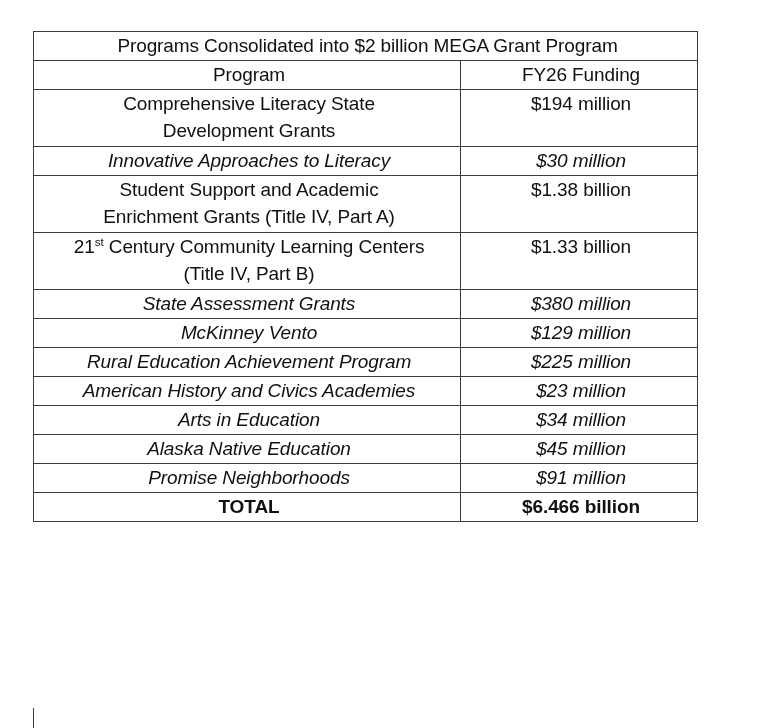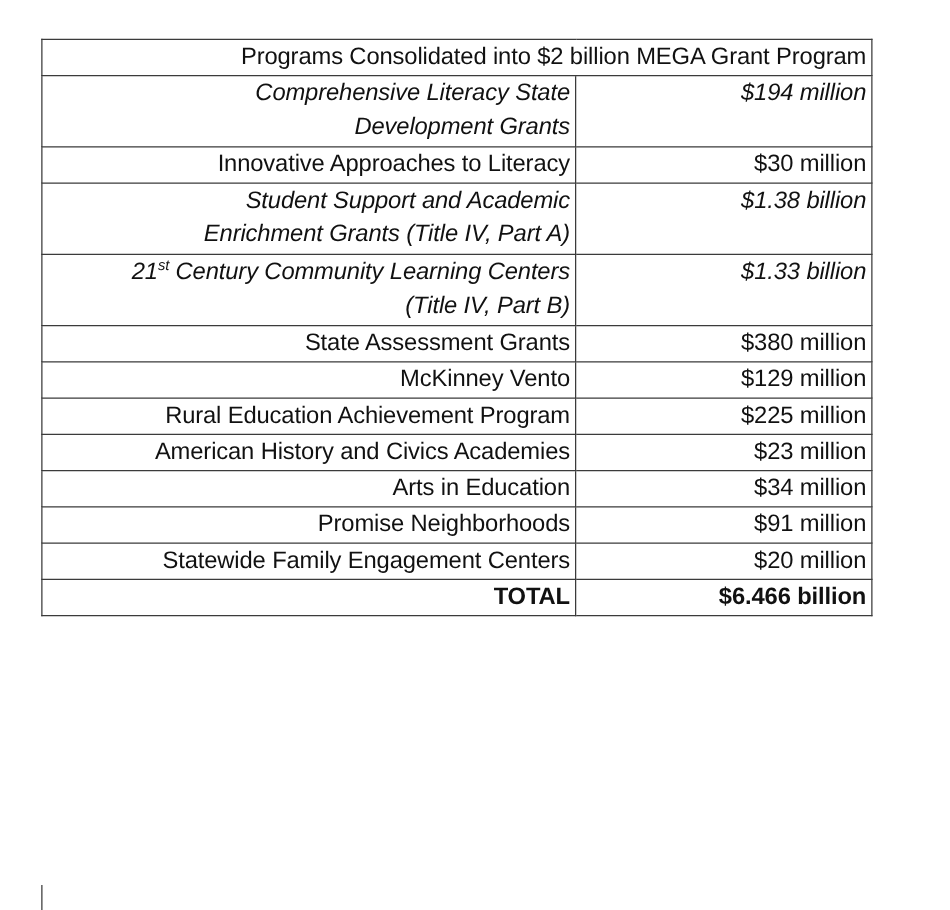--- a/index.html
+++ b/index.html
@@ -39,37 +39,37 @@
   .funding-table th {
     border: 1.3px solid #3b3b3b;
     padding: 0 4px 0 8px;
     vertical-align: top;
     font-size: 19px;
     line-height: 27.5px;
     font-weight: 400;
     color: #111111;
     letter-spacing: -0.1px;
     white-space: pre-line;
-    text-align: right;
+    text-align: center;
   }
 
   .col-program { width: 427px; }
   .col-funding { width: 237px; }
 
   .title-cell {
     text-align: center;
     font-weight: 700;
     font-size: 19.5px;
     line-height: 28px;
     letter-spacing: -0.2px;
     padding: 0 6px;
   }
 
-  .row-single td { height: 28px; }
-  .row-double td { height: 56px; font-style: italic; }
+  .row-single td { height: 28px; font-style: italic; }
+  .row-double td { height: 56px; }
   .row-total td {
     font-weight: 700;
     height: 28px;
     letter-spacing: -0.1px;
   }
 
   .header-row td {
     height: 28px;
   }
 
@@ -99,20 +99,24 @@
     <colgroup>
       <col class="col-program">
       <col class="col-funding">
     </colgroup>
     <tbody>
 
       <tr>
         <td class="title-cell" colspan="2">Programs Consolidated into $2 billion MEGA Grant Program</td>
       </tr>
 
+      <tr class="header-row">
+        <td>Program</td>
+        <td>FY26 Funding</td>
+      </tr>
 
       <tr class="row-double">
         <td>Comprehensive Literacy State
 Development Grants</td>
         <td>$194 million</td>
       </tr>
 
       <tr class="row-single">
         <td>Innovative Approaches to Literacy</td>
         <td>$30 million</td>
@@ -151,32 +155,32 @@
         <td>American History and Civics Academies</td>
         <td>$23 million</td>
       </tr>
 
 
       <tr class="row-single">
         <td>Arts in Education</td>
         <td>$34 million</td>
       </tr>
 
+      <tr class="row-single">
+        <td>Alaska Native Education</td>
+        <td>$45 million</td>
+      </tr>
 
 
       <tr class="row-single">
         <td>Promise Neighborhoods</td>
         <td>$91 million</td>
       </tr>
 
 
-      <tr class="row-single">
-        <td>Statewide Family Engagement Centers</td>
-        <td>$20 million</td>
-      </tr>
 
       <tr class="row-total">
         <td>TOTAL</td>
         <td>$6.466 billion</td>
       </tr>
 
     </tbody>
   </table>
 
   <div class="below-stub"></div>

